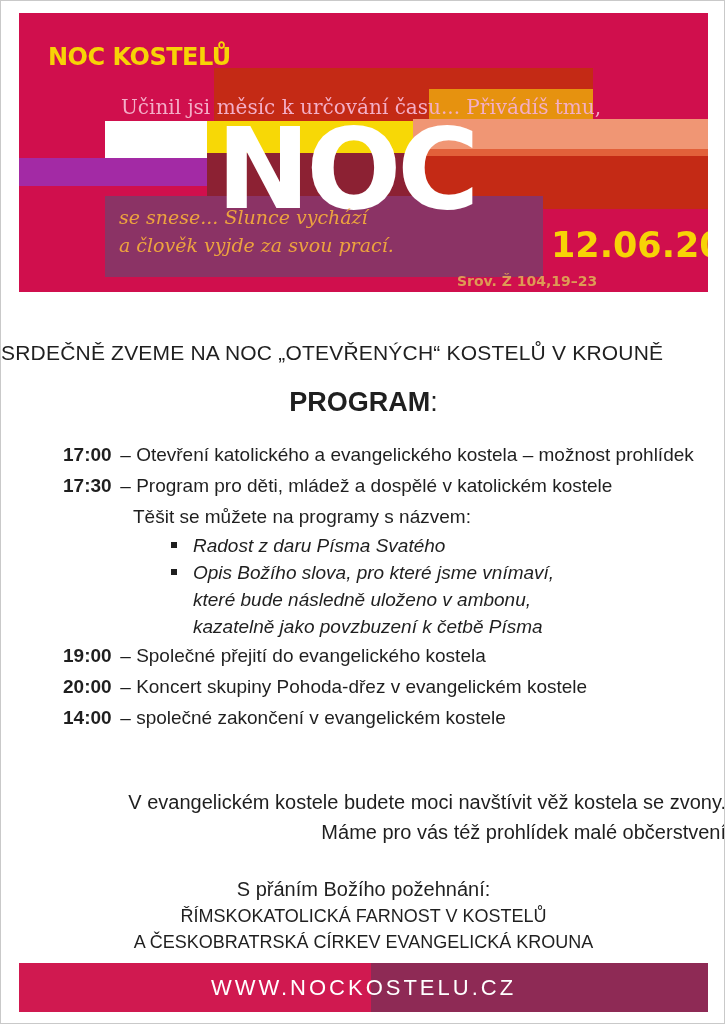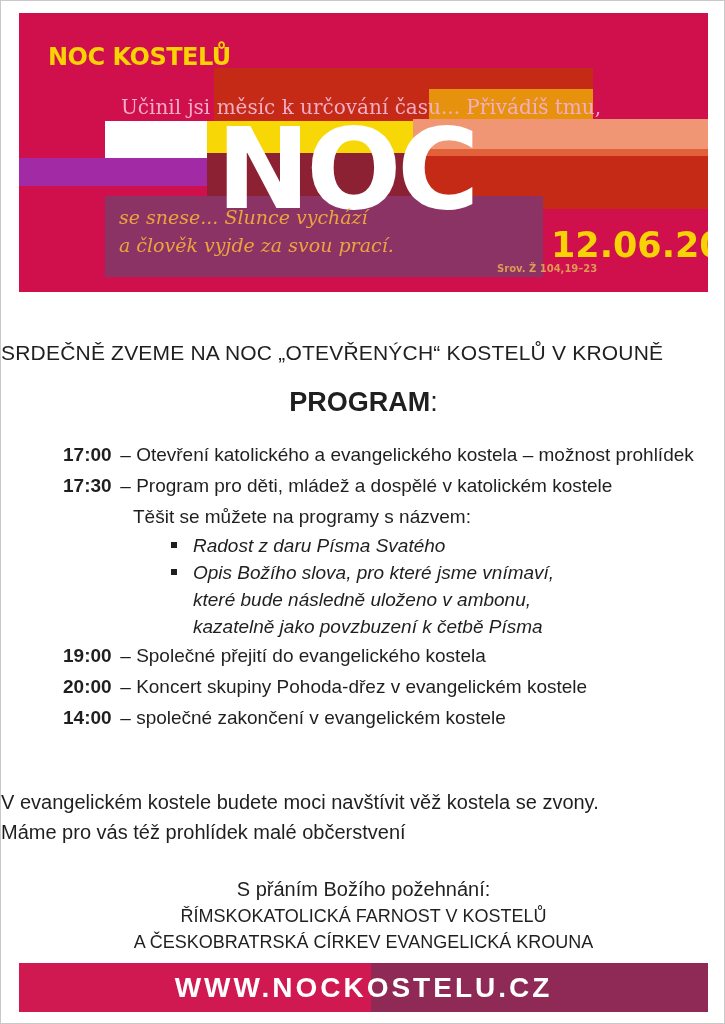--- a/index.html
+++ b/index.html
@@ -32,50 +32,50 @@
   .banner-noc{
     left:192px;top:104px;width:270px;text-align:center;
     font-family:"DejaVu Sans",sans-serif;font-weight:bold;font-size:112px;line-height:104px;
     letter-spacing:-4px;color:#ffffff;
   }
   .banner-quote2{
     left:100px;top:190px;width:390px;text-align:left;
     font-family:"DejaVu Serif",serif;font-style:italic;font-size:19px;line-height:28px;color:#eda33e;
   }
   .banner-verse{
-    left:438px;top:250px;font-family:"DejaVu Sans",sans-serif;font-weight:bold;
-    font-size:10px;color:#dd9b55;margin-left:40px;
+    left:438px;top:260px;font-family:"DejaVu Sans",sans-serif;font-weight:bold;
+    font-size:14px;color:#dd9b55;
   }
   .banner-date{
     left:532px;top:212px;font-family:"DejaVu Sans",sans-serif;font-weight:bold;
     font-size:35px;letter-spacing:0px;color:#f7d306;
   }
   
   .invitation{position:absolute;left:0;top:340px;width:725px;font-size:21px;letter-spacing:0.2px;}
   .program-heading{position:absolute;left:0;top:386px;width:725px;text-align:center;font-size:27px;}
   .program-heading .ph-bold{font-weight:bold;margin-top:32px;}
   .program-list{position:absolute;left:62px;top:438px;width:640px;font-size:19px;}
   .prog-row{line-height:31px;white-space:nowrap;}
   .prog-time{font-weight:bold;display:inline-block;min-width:52px;}
   .prog-teaser{line-height:31px;padding-left:70px;}
   .bullets{padding-left:108px;}
   .bullet-row{line-height:27px;display:flex;align-items:baseline;}
   .bullet-sq{width:6px;height:6px;background:#1f1f1f;display:inline-block;margin-right:16px;flex:none;transform:translateY(-4px);}
   .bullet-txt{font-style:italic;}
   .bullet-cont{padding-left:22px;}
-  .closing-note{position:absolute;left:0;top:786px;width:725px;text-align:left;font-size:20px;line-height:30px;}
+  .closing-note{position:absolute;left:0;top:786px;width:725px;text-align:right;font-size:20px;line-height:30px;}
   .signoff{position:absolute;left:0;top:874px;width:725px;text-align:center;}
   .signoff-line1{font-size:20px;line-height:28px;}
   .signoff-caps{font-size:18px;line-height:26px;}
   
   .footer-bar{position:absolute;left:18px;top:962px;width:689px;height:49px;background:#d01950;}
   .footer-right{position:absolute;left:352px;top:0;width:337px;height:49px;background:#8e2a55;}
   .footer-url{
     position:absolute;left:0;top:0;width:689px;height:49px;display:flex;align-items:center;justify-content:center;
-    color:#ffffff;font-weight:bold;font-size:28px;letter-spacing:3px;
+    color:#ffffff;font-weight:normal;font-size:22px;letter-spacing:3px;
   }
 </style>
 </head>
 <body>
 
 <div class="page">
 
   <div class="banner">
     <div class="abs bar-darkred-a"></div>
     <div class="abs bar-darkred-b"></div>

